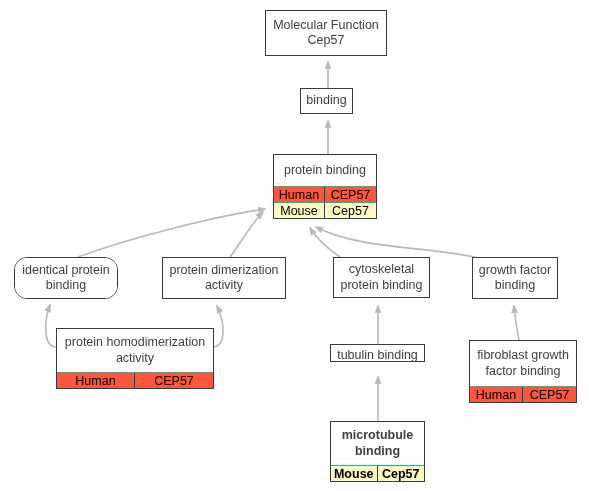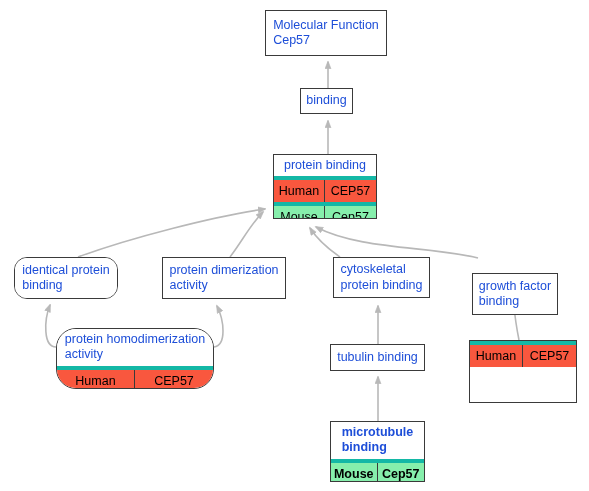--- a/index.html
+++ b/index.html
@@ -31,54 +31,54 @@
     display: flex;
     flex-direction: column;
     overflow: hidden;
   }
   .node-title {
     box-sizing: border-box;
     flex: 1 1 auto;
     display: flex;
     align-items: center;
     justify-content: center;
-    text-align: left;
+    text-align: center;
     font-size: 12.5px;
-    color: #1d4ed8;
+    color: #404040;
     line-height: 1.22;
     padding: 3px 5px;
     white-space: pre-line;
     background: #ffffff;
   }
   .anno-row {
     box-sizing: border-box;
     display: flex;
     flex: 0 0 auto;
-    border-top: 4px solid #14b8a6;
-    height: 26px;
+    border-top: 1px solid #14b8a6;
+    height: 16px;
   }
   .anno-cell {
     box-sizing: border-box;
     display: flex;
     align-items: center;
     justify-content: center;
     font-size: 12.5px;
     color: #000000;
     overflow: hidden;
     white-space: nowrap;
   }
   .anno-cell.species {
     flex: 0 0 50%;
     border-right: 1px solid #3a3a3a;
   }
   .anno-cell.gene {
     flex: 1 1 auto;
   }
   .anno-row.human .anno-cell { background: #f9573e; }
-  .anno-row.mouse  .anno-cell { background: #86efac; }
+  .anno-row.mouse  .anno-cell { background: #fef9c3; }
 </style>
 </head>
 <body>
 
 <div id="canvas">
 
   <svg id="edge-layer" viewBox="0 0 589 491" width="589" height="491">
     <defs>
       <marker id="arrowhead" markerWidth="9" markerHeight="9" refX="7.2" refY="3.4" orient="auto" markerUnits="userSpaceOnUse">
         <path d="M 0.4,0.4 L 8.2,3.4 L 0.4,6.4 Z" fill="#b8b8b8" stroke="#b8b8b8" stroke-width="0.6"></path>
@@ -123,36 +123,38 @@
 binding</div>
       </div>
       <div class="node" style="left: 162px; top: 257px; width: 124px; height: 42px; border-color: rgb(58, 58, 58);">
         <div class="node-title">protein dimerization
 activity</div>
       </div>
       <div class="node" style="left: 333px; top: 257px; width: 97px; height: 41px; border-color: rgb(58, 58, 58);">
         <div class="node-title">cytoskeletal
 protein binding</div>
       </div>
-      <div class="node" style="left: 472px; top: 257px; width: 86px; height: 42px; border-color: rgb(58, 58, 58); margin-top: 16px;">
+      <div class="node" style="left: 472px; top: 257px; width: 86px; height: 42px; border-color: rgb(58, 58, 58);">
         <div class="node-title">growth factor
 binding</div>
       </div>
-      <div class="node" style="left: 56px; top: 328px; width: 158px; height: 61px; border-color: rgb(58, 58, 58); border-radius: 20px;">
+      <div class="node" style="left: 56px; top: 328px; width: 158px; height: 61px; border-color: rgb(58, 58, 58);">
         <div class="node-title">protein homodimerization
 activity</div>
         <div class="anno-row human">
           <div class="anno-cell species">Human</div>
           <div class="anno-cell gene">CEP57</div>
         </div>
       </div>
-      <div class="node" style="left: 330px; top: 344px; width: 95px; height: 27px; border-color: rgb(58, 58, 58);">
+      <div class="node" style="left: 330px; top: 344px; width: 95px; height: 18px; border-color: rgb(58, 58, 58);">
         <div class="node-title">tubulin binding</div>
       </div>
       <div class="node" style="left: 469px; top: 340px; width: 108px; height: 63px; border-color: rgb(58, 58, 58);">
+        <div class="node-title">fibroblast growth
+factor binding</div>
         <div class="anno-row human">
           <div class="anno-cell species">Human</div>
           <div class="anno-cell gene">CEP57</div>
         </div>
       </div>
       <div class="node" style="left: 330px; top: 421px; width: 95px; height: 61px; border-color: rgb(58, 58, 58); font-weight: bold;">
         <div class="node-title">microtubule
 binding</div>
         <div class="anno-row mouse">
           <div class="anno-cell species">Mouse</div>

